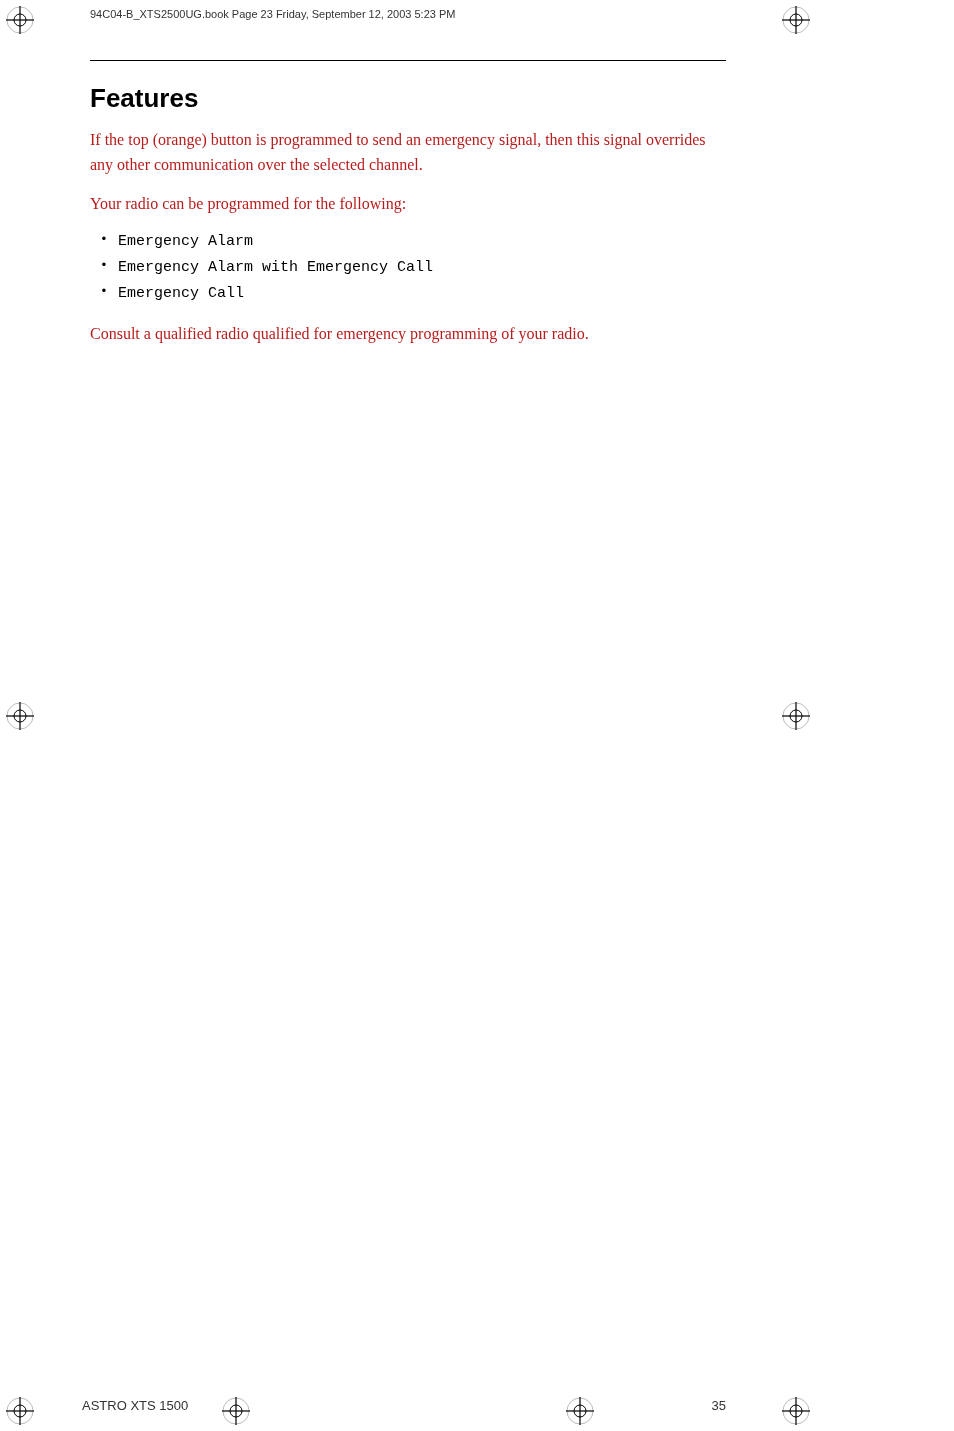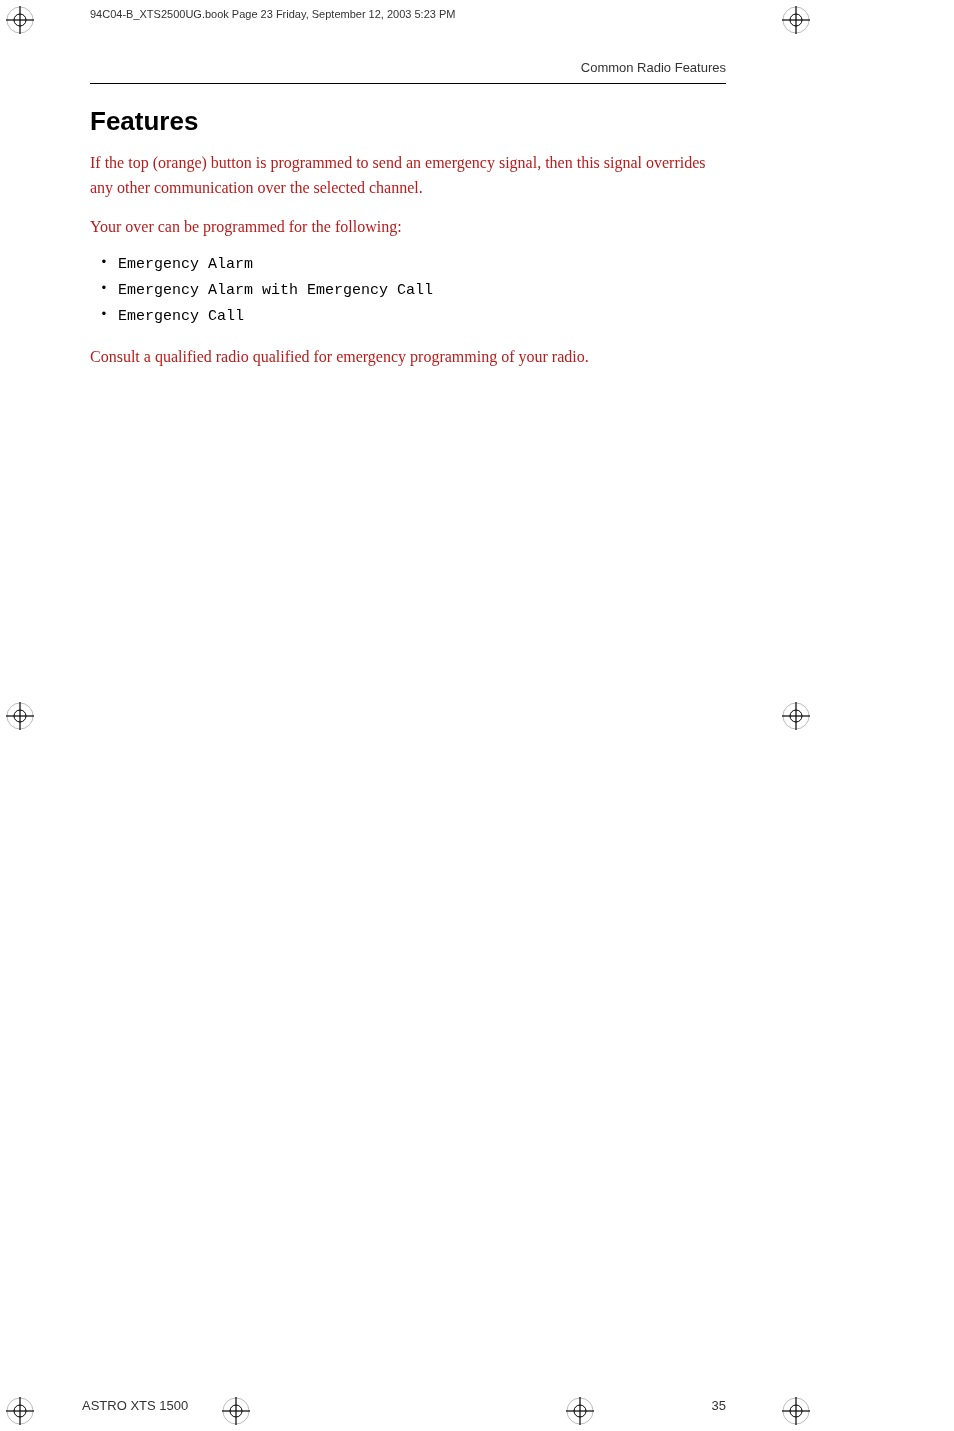--- a/index.html
+++ b/index.html
@@ -239,31 +239,28 @@
     <svg viewBox="0 0 32 32">
       <circle class="outer-circle" cx="16" cy="16" r="13"></circle>
       <circle class="circle-mark" cx="16" cy="16" r="6"></circle>
       <line class="cross-mark" x1="16" y1="2" x2="16" y2="30"></line>
       <line class="cross-mark" x1="2" y1="16" x2="30" y2="16"></line>
     </svg>
   </div>
 
   <div class="content-area">
 
-    <div class="chapter-header">
-      <span>Common Radio Features</span>
-    </div>
 
     <hr class="divider">
 
     <h1 class="section-title">Features</h1>
 
     <p class="body-text">If the top (orange) button is programmed to send an emergency signal, then this signal overrides any other communication over the selected channel.</p>
 
-    <p class="body-text">Your over can be programmed for the following:</p>
+    <p class="body-text">Your radio can be programmed for the following:</p>
 
     <ul class="bullet-list">
       <li>
         <span>Emergency Alarm</span>
       </li>
       <li>
         <span>Emergency Alarm with Emergency Call</span>
       </li>
       <li>
         <span>Emergency Call</span>

